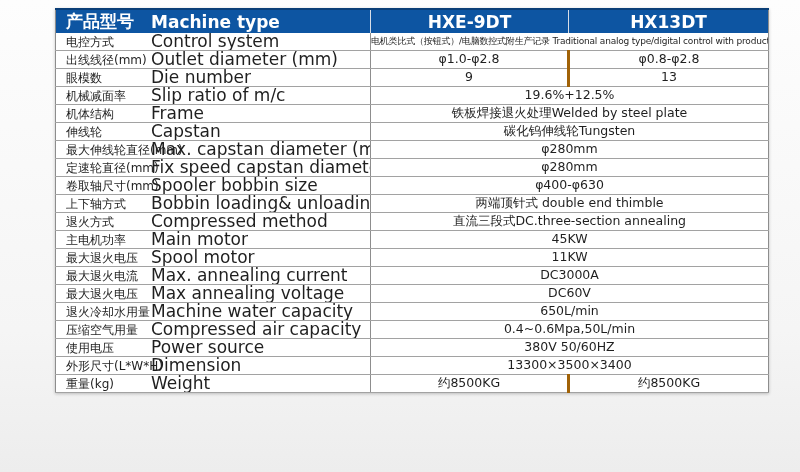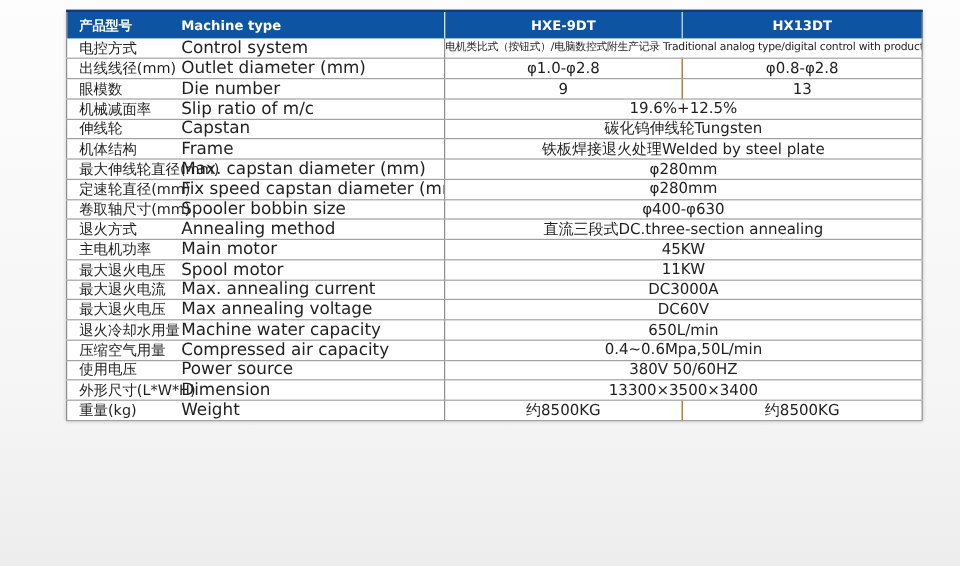--- a/index.html
+++ b/index.html
@@ -25,21 +25,21 @@
   col.c-label { width: 315px; }
   col.c-m1 { width: 198px; }
   col.c-m2 { width: 200px; }
 
   thead th {
     background: #0d55a2;
     border-top: 2px solid #0a3e77;
     height: 23px;
     color: #ffffff;
     font-weight: bold;
-    font-size: 11px;
+    font-size: 17px;
     padding: 0;
     vertical-align: middle;
   }
   thead th.h-label { text-align: left; }
   thead th + th { border-left: 1px solid #d7dee8; }
 
   .label-wrap { display: flex; align-items: center; }
   .zh-col {
     display: inline-block;
     width: 95px;
@@ -52,24 +52,24 @@
     border-bottom: 1px solid #a2a2a2;
     padding: 0;
     vertical-align: middle;
     color: #1f1f1f;
     line-height: 1;
     white-space: nowrap;
     overflow: hidden;
   }
   td.label { border-right: 1px solid #8d8d8d; }
   td.label .zh-col { font-size: 12px; }
-  td.label .en-col { font-size: 14px; }
+  td.label .en-col { font-size: 17px; }
   td.value { text-align: center; font-size: 12.5px; }
   td.value.small { font-size: 9px; letter-spacing: -0.2px; }
-  td.value.split1 { border-right: 1px solid #a16207; }
+  td.value.split1 { border-right: 3px solid #a16207; }
 </style>
 </head>
 <body>
 
 <table class="spec-table">
   <colgroup>
     <col class="c-label">
     <col class="c-m1">
     <col class="c-m2">
   </colgroup>
@@ -120,38 +120,38 @@
           <span class="label-wrap">
             <span class="zh-col">机械减面率</span>
             <span class="en-col">Slip ratio of m/c</span>
           </span>
         </td>
         <td class="value" colspan="2">19.6%+12.5%</td>
       </tr>
       <tr>
         <td class="label">
           <span class="label-wrap">
+            <span class="zh-col">机体结构</span>
+            <span class="en-col">Frame</span>
+          </span>
+        </td>
+        <td class="value" colspan="2">铁板焊接退火处理Welded by steel plate</td>
+      </tr>
+      <tr>
+        <td class="label">
+          <span class="label-wrap">
             <span class="zh-col">伸线轮</span>
             <span class="en-col">Capstan</span>
           </span>
         </td>
         <td class="value" colspan="2">碳化钨伸线轮Tungsten</td>
       </tr>
       <tr>
         <td class="label">
           <span class="label-wrap">
-            <span class="zh-col">机体结构</span>
-            <span class="en-col">Frame</span>
-          </span>
-        </td>
-        <td class="value" colspan="2">铁板焊接退火处理Welded by steel plate</td>
-      </tr>
-      <tr>
-        <td class="label">
-          <span class="label-wrap">
             <span class="zh-col">最大伸线轮直径(mm)</span>
             <span class="en-col">Max. capstan diameter (mm)</span>
           </span>
         </td>
         <td class="value" colspan="2">φ280mm</td>
       </tr>
       <tr>
         <td class="label">
           <span class="label-wrap">
             <span class="zh-col">定速轮直径(mm)</span>
@@ -165,22 +165,31 @@
           <span class="label-wrap">
             <span class="zh-col">卷取轴尺寸(mm)</span>
             <span class="en-col">Spooler bobbin size</span>
           </span>
         </td>
         <td class="value" colspan="2">φ400-φ630</td>
       </tr>
       <tr>
         <td class="label">
           <span class="label-wrap">
+            <span class="zh-col">上下轴方式</span>
+            <span class="en-col">Bobbin loading&amp; unloading type</span>
+          </span>
+        </td>
+        <td class="value" colspan="2">两端顶针式 double end thimble</td>
+      </tr>
+      <tr>
+        <td class="label">
+          <span class="label-wrap">
             <span class="zh-col">退火方式</span>
-            <span class="en-col">Annealing method</span>
+            <span class="en-col">Compressed method</span>
           </span>
         </td>
         <td class="value" colspan="2">直流三段式DC.three-section annealing</td>
       </tr>
       <tr>
         <td class="label">
           <span class="label-wrap">
             <span class="zh-col">主电机功率</span>
             <span class="en-col">Main motor</span>
           </span>

